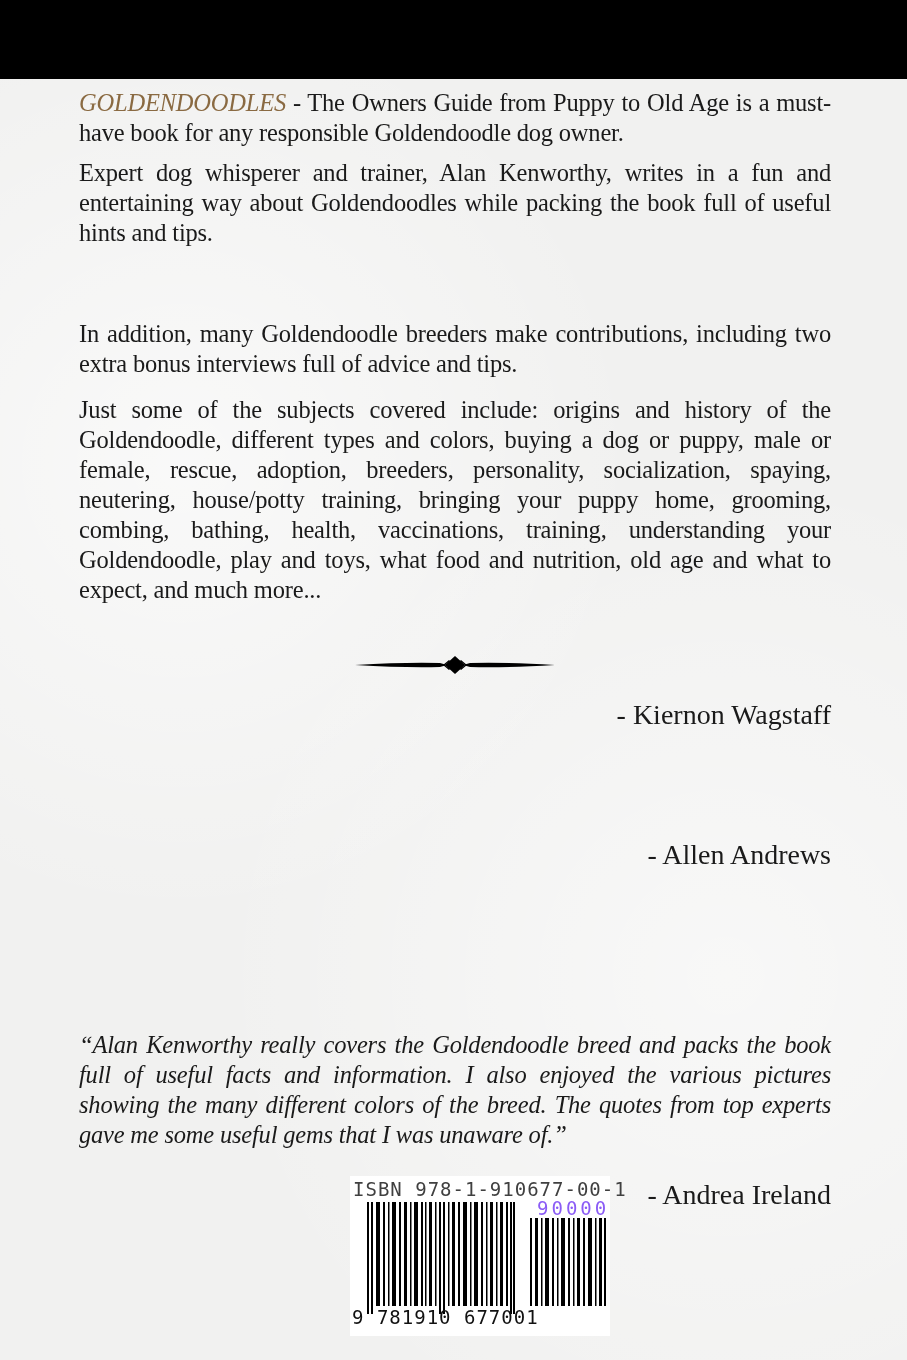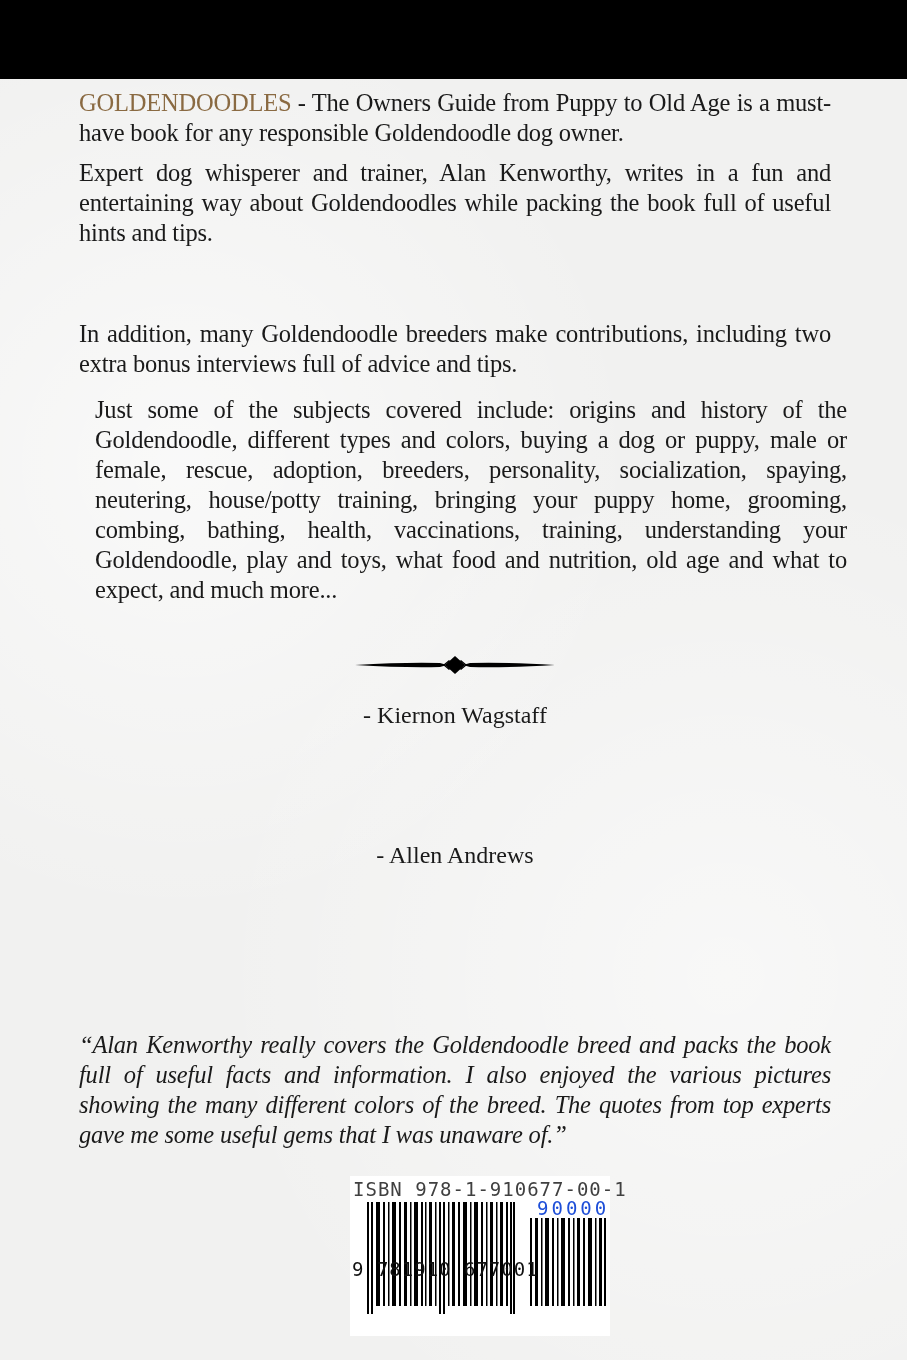--- a/index.html
+++ b/index.html
@@ -13,28 +13,28 @@
   .page {
     position:absolute; left:0; top:79px; width:907px; height:1281px;
     background:
       radial-gradient(circle at 20% 30%, rgba(255,255,255,0.6) 0, rgba(255,255,255,0) 40%),
       radial-gradient(circle at 80% 70%, rgba(255,255,255,0.5) 0, rgba(255,255,255,0) 45%),
       #f1f1f0;
   }
   .content { position:absolute; left:79px; width:752px; }
   p { margin:0; font-size:24.5px; line-height:30px; text-align:justify; letter-spacing:-0.2px; }
   p.last-left { text-align-last:left; }
-  .gold { color:#8a6a42; }
+  .gold { color:#8a6a42; font-style:italic; }
   .quote { font-style:italic; }
-  .attrib { text-align:center; font-size:24px; line-height:30px; }
+  .attrib { text-align:right; font-size:28px; line-height:30px; }
   .divider { position:absolute; left:355px; top:654px; width:200px; height:22px; }
   .barcode { position:absolute; left:350px; top:1176px; width:260px; height:160px; background:#fff; }
   .isbn-text { position:absolute; left:353px; top:1178px; font-family:"DejaVu Sans Mono","Liberation Mono",monospace; font-size:19px; letter-spacing:1px; color:#404040; }
-  .price-text { position:absolute; left:537px; top:1197px; font-family:"DejaVu Sans Mono","Liberation Mono",monospace; font-size:19px; letter-spacing:3px; color:#1d4ed8; }
-  .ean-text { position:absolute; left:352px; top:1258px; font-family:"DejaVu Sans Mono","Liberation Mono",monospace; font-size:19px; letter-spacing:1px; color:#111; }
+  .price-text { position:absolute; left:537px; top:1197px; font-family:"DejaVu Sans Mono","Liberation Mono",monospace; font-size:19px; letter-spacing:3px; color:#8b5cf6; }
+  .ean-text { position:absolute; left:352px; top:1306px; font-family:"DejaVu Sans Mono","Liberation Mono",monospace; font-size:19px; letter-spacing:1px; color:#111; }
   .bars-main { position:absolute; left:367px; top:1202px; width:148px; height:112px; }
   .bars-addon { position:absolute; left:530px; top:1218px; width:76px; height:88px; }
 </style>
 </head>
 <body>
 
 <div class="top-bar"></div>
 
 <div class="page"></div>
 
@@ -43,21 +43,21 @@
 </div>
 
 <div class="content" style="top:158px;">
   <p class="last-left">Expert dog whisperer and trainer, Alan Kenworthy, writes in a fun and entertaining way about Goldendoodles while packing the book full of useful hints and tips.</p>
 </div>
 
 <div class="content" style="top:319px;">
   <p class="last-left">In addition, many Goldendoodle breeders make contributions, including two extra bonus interviews full of advice and tips.</p>
 </div>
 
-<div class="content" style="top:395px;margin-left:16px;">
+<div class="content" style="top:395px;">
   <p class="last-left">Just some of the subjects covered include: origins and history of the Goldendoodle, different types and colors, buying a dog or puppy, male or female, rescue, adoption, breeders, personality, socialization, spaying, neutering, house/potty training, bringing your puppy home, grooming, combing, bathing, health, vaccinations, training, understanding your Goldendoodle, play and toys, what food and nutrition, old age and what to expect, and much more...</p>
 </div>
 
 <svg class="divider" viewBox="0 0 200 22">
   <path d="M0 11 Q50 8 85 9 L92 11 L85 13 Q50 14 0 11 Z" fill="#000"></path>
   <path d="M200 11 Q150 8 115 9 L108 11 L115 13 Q150 14 200 11 Z" fill="#000"></path>
   <path d="M100 2 L110 11 L100 20 L90 11 Z" fill="#000"></path>
   <path d="M88 11 L94 6 L95 7 L90 11 L95 15 L94 16 Z" fill="#000"></path>
   <path d="M112 11 L106 6 L105 7 L110 11 L105 15 L106 16 Z" fill="#000"></path>
 </svg>

